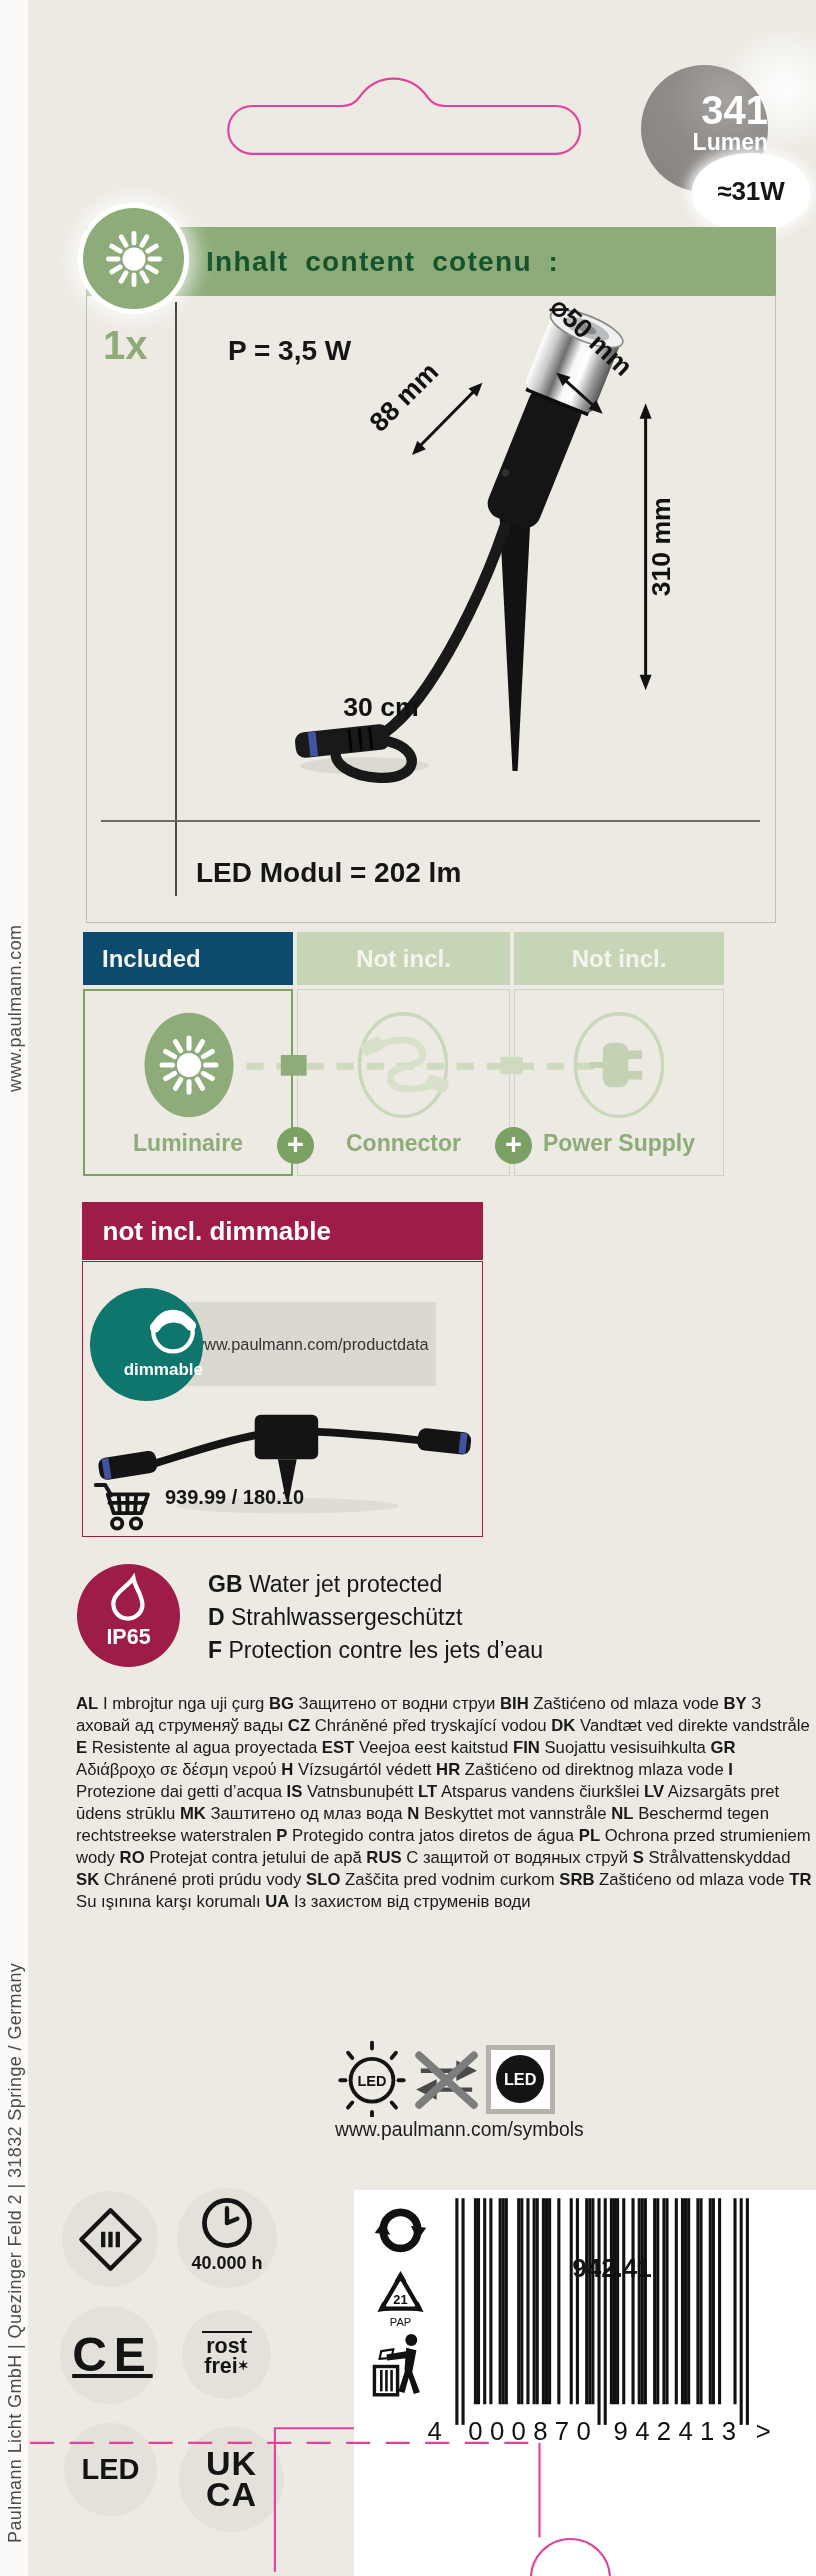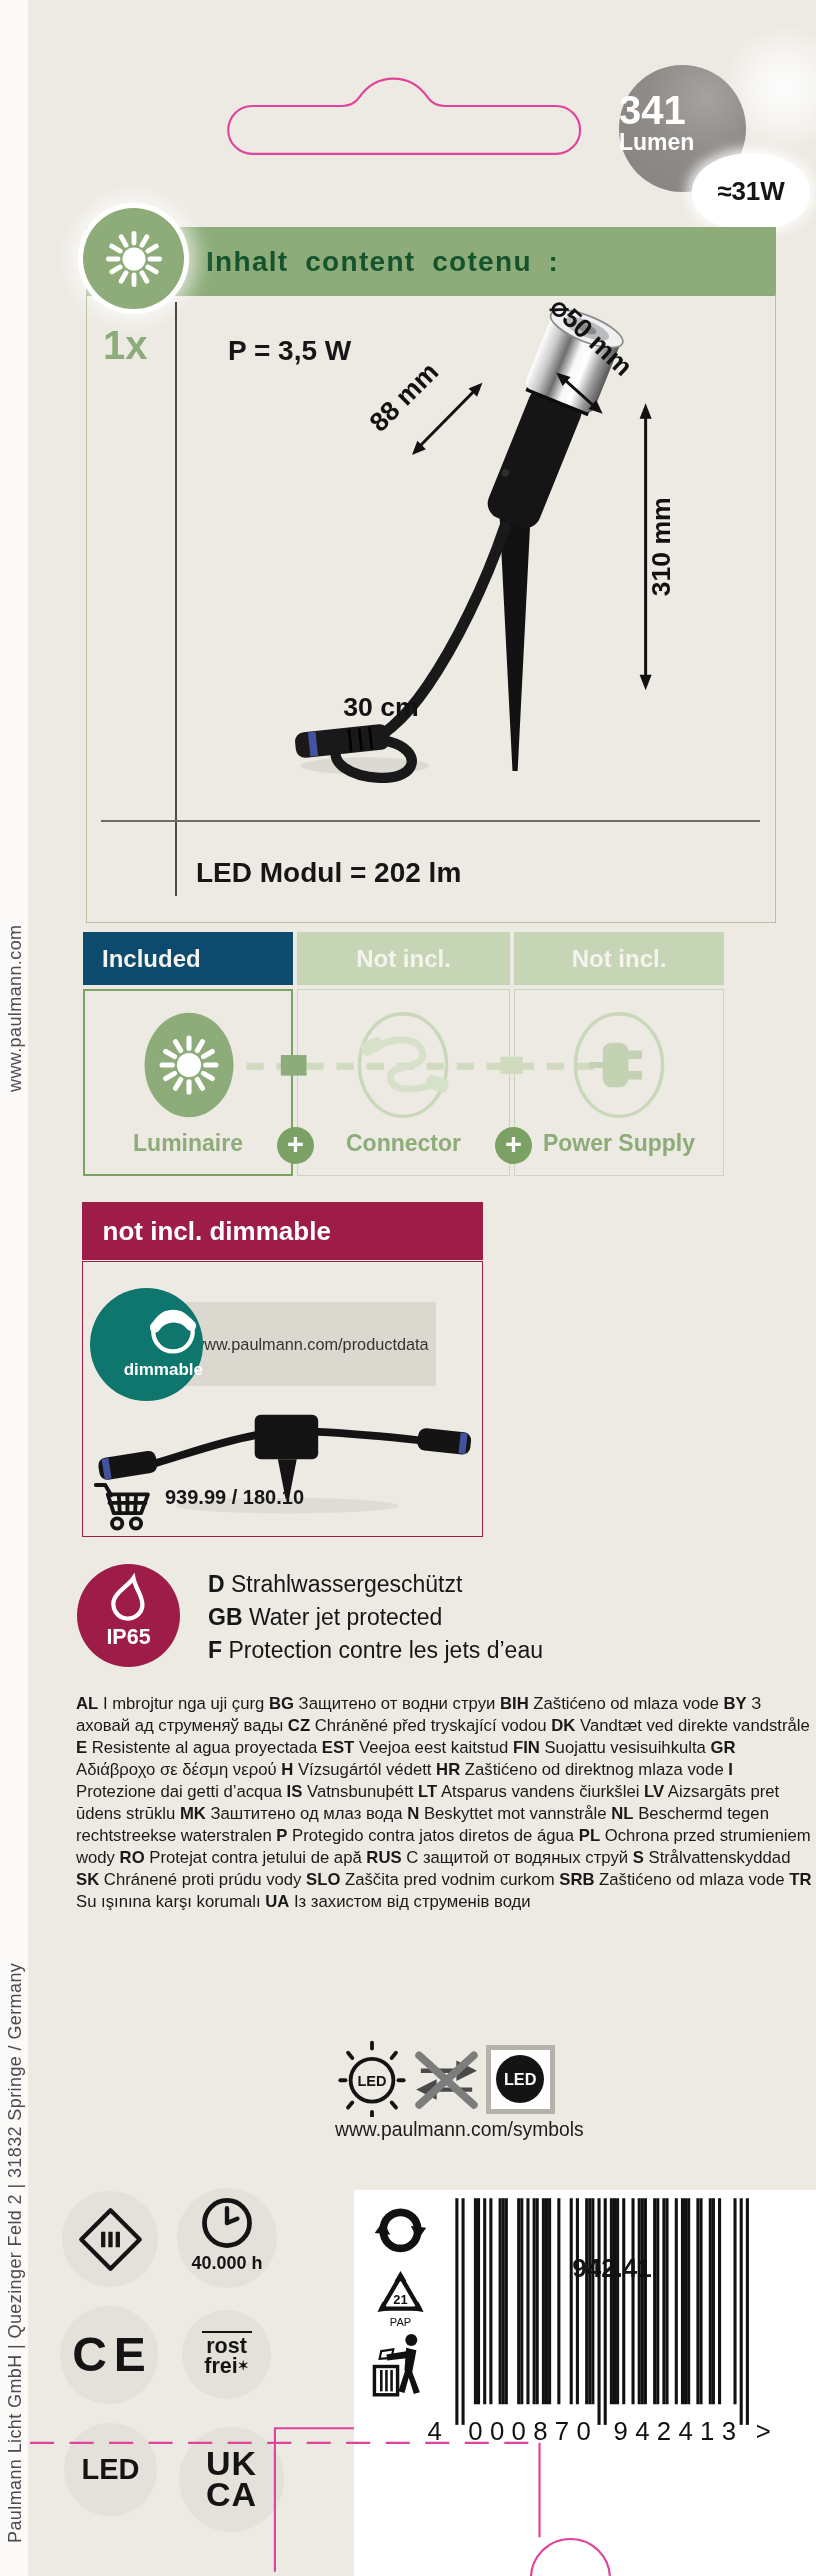--- a/index.html
+++ b/index.html
@@ -11,23 +11,23 @@
   }
   .abs { position:absolute; }
   .white-strip { left:0; top:0; width:28px; height:2576px; background:#fbfaf8; }
   .side-text {
     transform-origin:0 0; transform:rotate(-90deg);
     white-space:nowrap; font-size:18px; color:#4c4c4c; letter-spacing:0.4px; left:5.2px;
   }
   
   .sparkle { left:720px; top:24px; width:129px; height:129px; border-radius:50%;
     background:radial-gradient(circle, rgba(255,255,255,.95) 0%, rgba(255,255,255,.55) 35%, rgba(255,255,255,0) 70%); }
-  .lumen-badge { left:619px; top:65px; width:127px; height:127px; border-radius:50%;
+  .lumen-badge { left:641px; top:65px; width:127px; height:127px; border-radius:50%;
     background:radial-gradient(circle at 68% 26%, #a5a2a0 0%, #8e8b88 45%, #858280 100%);
-    text-align:left; color:#fff; padding-top:26px; }
+    text-align:right; color:#fff; padding-top:26px; }
   .lumen-badge .val { font-size:40px; font-weight:bold; line-height:38px; }
   .lumen-badge .unit { font-size:23px; font-weight:bold; }
   .bulb-blob { left:692px; top:153px; width:118px; height:77px; background:#fff;
     border-radius:50% 50% 46% 46%; text-align:center; line-height:77px;
     font-size:26px; font-weight:bold; color:#161616;
     box-shadow:0 0 12px 5.2px rgba(255,255,255,.8); }
   
   .band { left:86px; top:227px; width:690px; height:69px; background:#8dac79;
     color:#14532d; font-size:28px; font-weight:bold; line-height:69px;
     padding-left:120px; letter-spacing:1.3px; word-spacing:7.7px; }
@@ -74,21 +74,21 @@
   
   .led-square { left:486px; top:2045px; width:69px; height:69px; border:5.2px solid #b5b2ac; background:#fff; }
   .led-square .dot { width:48px; height:48px; margin:5.2px; border-radius:50%; background:#141414;
     color:#fff; font-size:16.3px; font-weight:bold; text-align:center; line-height:48px; }
   .symbols-url { left:335px; top:2119px; font-size:19.3px; color:#1c1c1c; }
   
   .white-box { left:354px; top:2190px; width:463px; height:386px; background:#fff; }
   .art-no { left:421px; top:2253px; width:382px; text-align:center; font-size:26px; font-weight:bold; }
   
   .fcirc { border-radius:50%; background:#e4e1da; text-align:center; color:#141414; }
-  .ce-text { font-size:48px; font-weight:bold; letter-spacing:6.9px; line-height:98px; padding-left:6.9px; }
+  .ce-text { font-size:48px; font-weight:bold; letter-spacing:6.9px; line-height:98px; padding-left:6.9px;text-decoration:underline; }
   .led-text { font-size:29px; font-weight:bold; line-height:93px; }
   .ukca-text { font-size:34px; font-weight:bold; line-height:31px; padding-top:20.6px; letter-spacing:0.9px; }
   .rost { padding-top:20.6px; font-size:21.5px; font-weight:bold; line-height:19px; }
   .rost .bar { width:50px; height:2.6px; background:#141414; margin:0 auto 3.4px auto; }
   .rost .star { font-size:13px; vertical-align:3.4px; }
   .lifetime { font-size:18px; font-weight:bold; margin-top:1.7px; }
   b { font-weight:bold; }
   svg text { font-family:"Liberation Sans", sans-serif; }
 </style>
 </head>
@@ -290,22 +290,22 @@
   </svg>
   <div class="abs price">939.99 / 180.10</div>
 
   <div class="abs ip-circle">
     <svg width="48" height="52" style="margin-top:8.6px" viewBox="0 0 56 60">
       <path d="M 28 5 C 23 17, 11 25, 11 36 a 17 17 0 0 0 34 0 C 45 25, 33 17, 28 5 Z" fill="none" stroke="#fff" stroke-width="5" transform="rotate(12 28 30)"></path>
     </svg>
     <div class="lbl">IP65</div>
   </div>
   <div class="abs prot-lines">
+      <div><b>GB</b> Water jet protected</div>
       <div><b>D</b> Strahlwassergeschützt</div>
-      <div><b>GB</b> Water jet protected</div>
       <div><b>F</b> Protection contre les jets d’eau</div>
     </div>
 
   <div class="abs langs"><b>AL</b> I mbrojtur nga uji çurg <b>BG</b> Защитено от водни струи <b>BIH</b> Zaštićeno od mlaza vode <b>BY</b> З аховай ад струменяў вады <b>CZ</b> Chráněné před tryskající vodou <b>DK</b> Vandtæt ved direkte vandstråle <b>E</b> Resistente al agua proyectada <b>EST</b> Veejoa eest kaitstud <b>FIN</b> Suojattu vesisuihkulta <b>GR</b> Αδιάβροχο σε δέσμη νερού <b>H</b> Vízsugártól védett <b>HR</b> Zaštićeno od direktnog mlaza vode <b>I</b> Protezione dai getti d’acqua <b>IS</b> Vatnsbunuþétt <b>LT</b> Atsparus vandens čiurkšlei <b>LV</b> Aizsargāts pret ūdens strūklu <b>MK</b> Заштитено од млаз вода <b>N</b> Beskyttet mot vannstråle <b>NL</b> Beschermd tegen rechtstreekse waterstralen <b>P</b> Protegido contra jatos diretos de água <b>PL</b> Ochrona przed strumieniem wody <b>RO</b> Protejat contra jetului de apă <b>RUS</b> С защитой от водяных струй <b>S</b> Strålvattenskyddad <b>SK</b> Chránené proti prúdu vody <b>SLO</b> Zaščita pred vodnim curkom <b>SRB</b> Zaštićeno od mlaza vode <b>TR</b> Su ışınına karşı korumalı <b>UA</b> Із захистом від струменів води </div>
 
   <svg class="abs" style="left:335px;top:2040px" width="74" height="77" viewBox="0 0 86 90">
     <circle cx="43" cy="47" r="25" fill="none" stroke="#141414" stroke-width="4.5"></circle>
     <text x="43" y="54" text-anchor="middle" font-size="17" font-weight="bold" fill="#141414">LED</text>
     <g stroke="#141414" stroke-width="4.5" stroke-linecap="round">
       <line x1="43" y1="10" x2="43" y2="3"></line>

